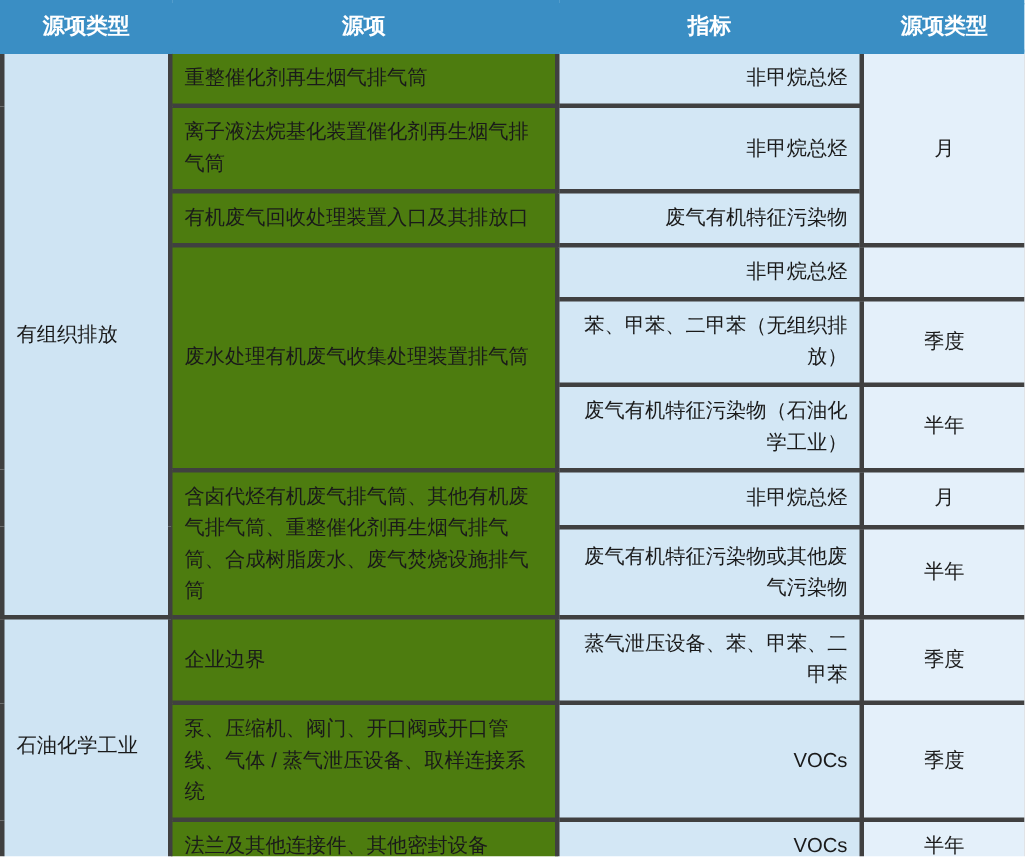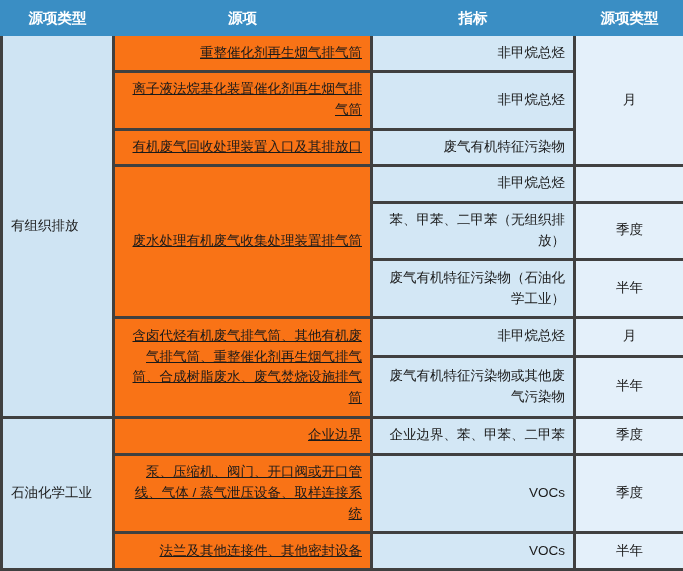--- a/index.html
+++ b/index.html
@@ -49,23 +49,22 @@
     padding: 4px 6px;
     border-color: #3a8ec4;
   }
   
   td.cat {
     background: #cfe4f3;
     text-align: left;
     font-size: 14px;
   }
   td.src {
-    background: #f97316;
-    text-align: right;
-    text-decoration: underline;
+    background: #4d7c0f;
+    text-align: left;
   }
   td.ind {
     background: #d3e7f5;
     text-align: right;
   }
   td.freq {
     background: #e4f0fa;
     text-align: center;
   }
 </style>
@@ -125,21 +124,21 @@
         <td class="freq">月</td>
       </tr>
       <tr>
         <td class="ind">废气有机特征污染物或其他废气污染物</td>
         <td class="freq">半年</td>
       </tr>
 
       <tr>
         <td class="cat" rowspan="3">石油化学工业</td>
         <td class="src">企业边界</td>
-        <td class="ind">企业边界、苯、甲苯、二甲苯</td>
+        <td class="ind">蒸气泄压设备、苯、甲苯、二甲苯</td>
         <td class="freq">季度</td>
       </tr>
       <tr>
         <td class="src">泵、压缩机、阀门、开口阀或开口管线、气体 / 蒸气泄压设备、取样连接系统</td>
         <td class="ind">VOCs</td>
         <td class="freq">季度</td>
       </tr>
       <tr>
         <td class="src">法兰及其他连接件、其他密封设备</td>
         <td class="ind">VOCs</td>

